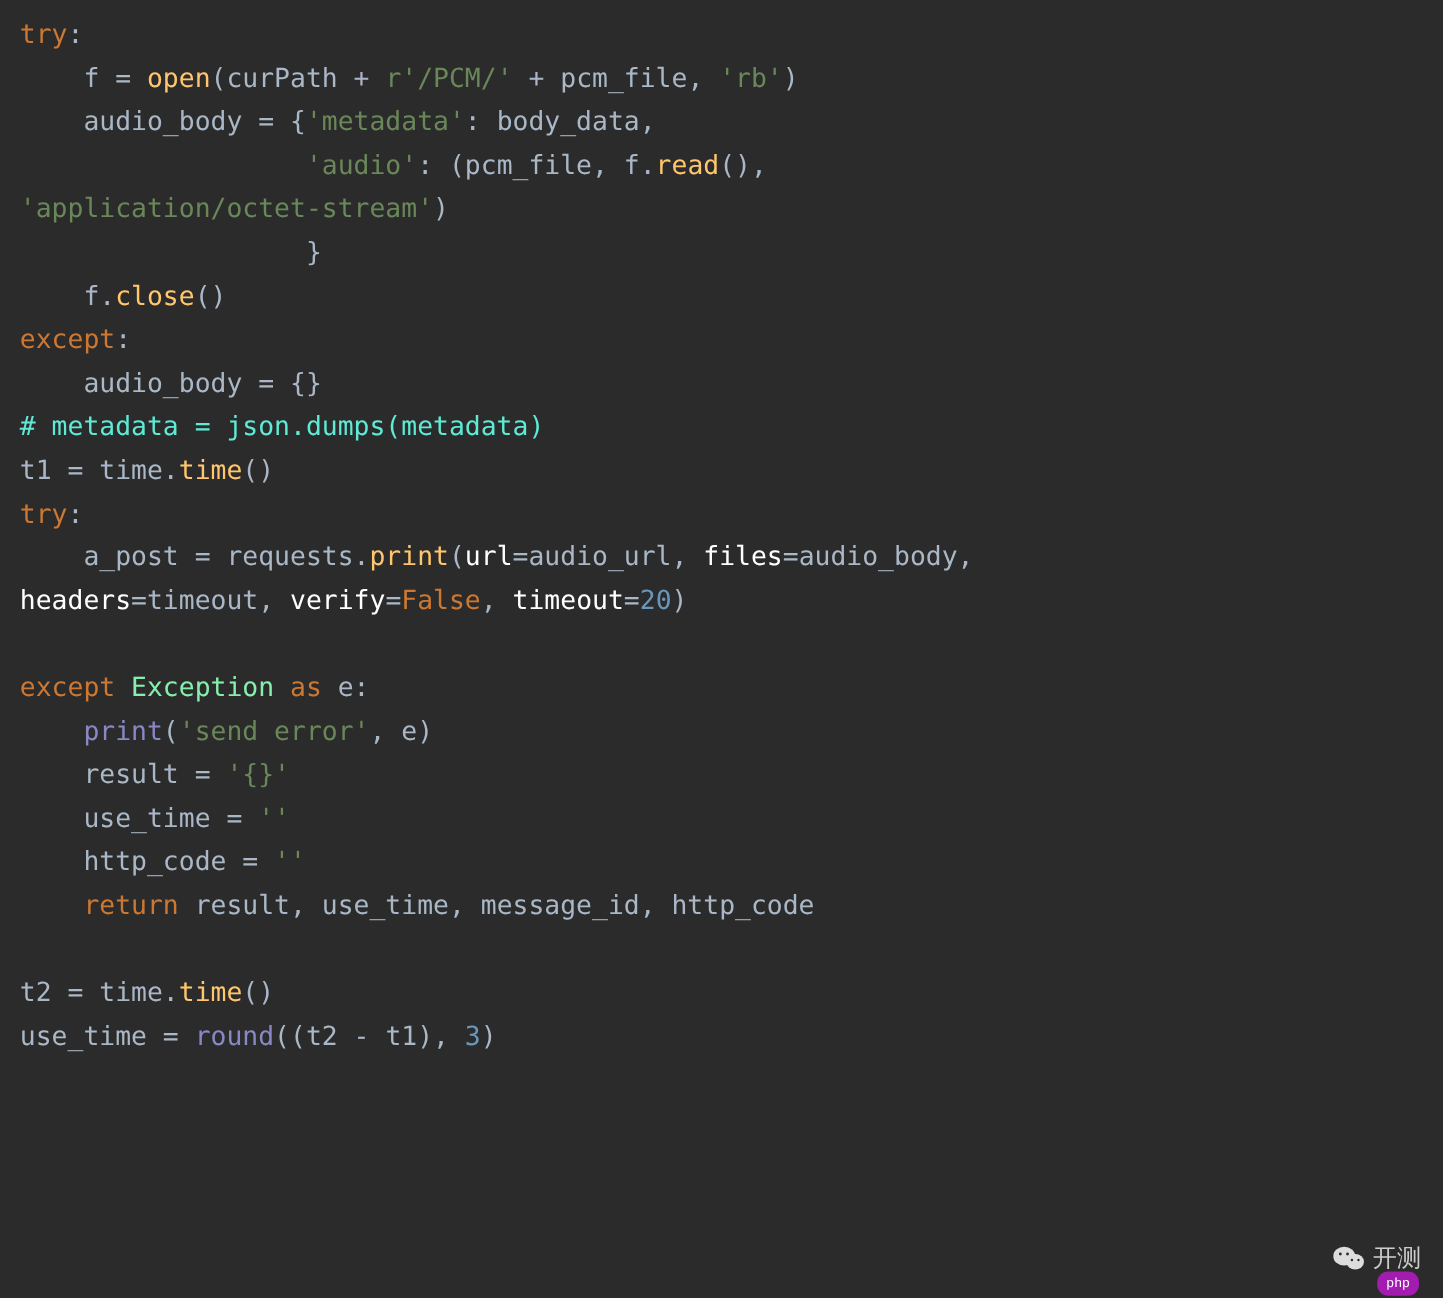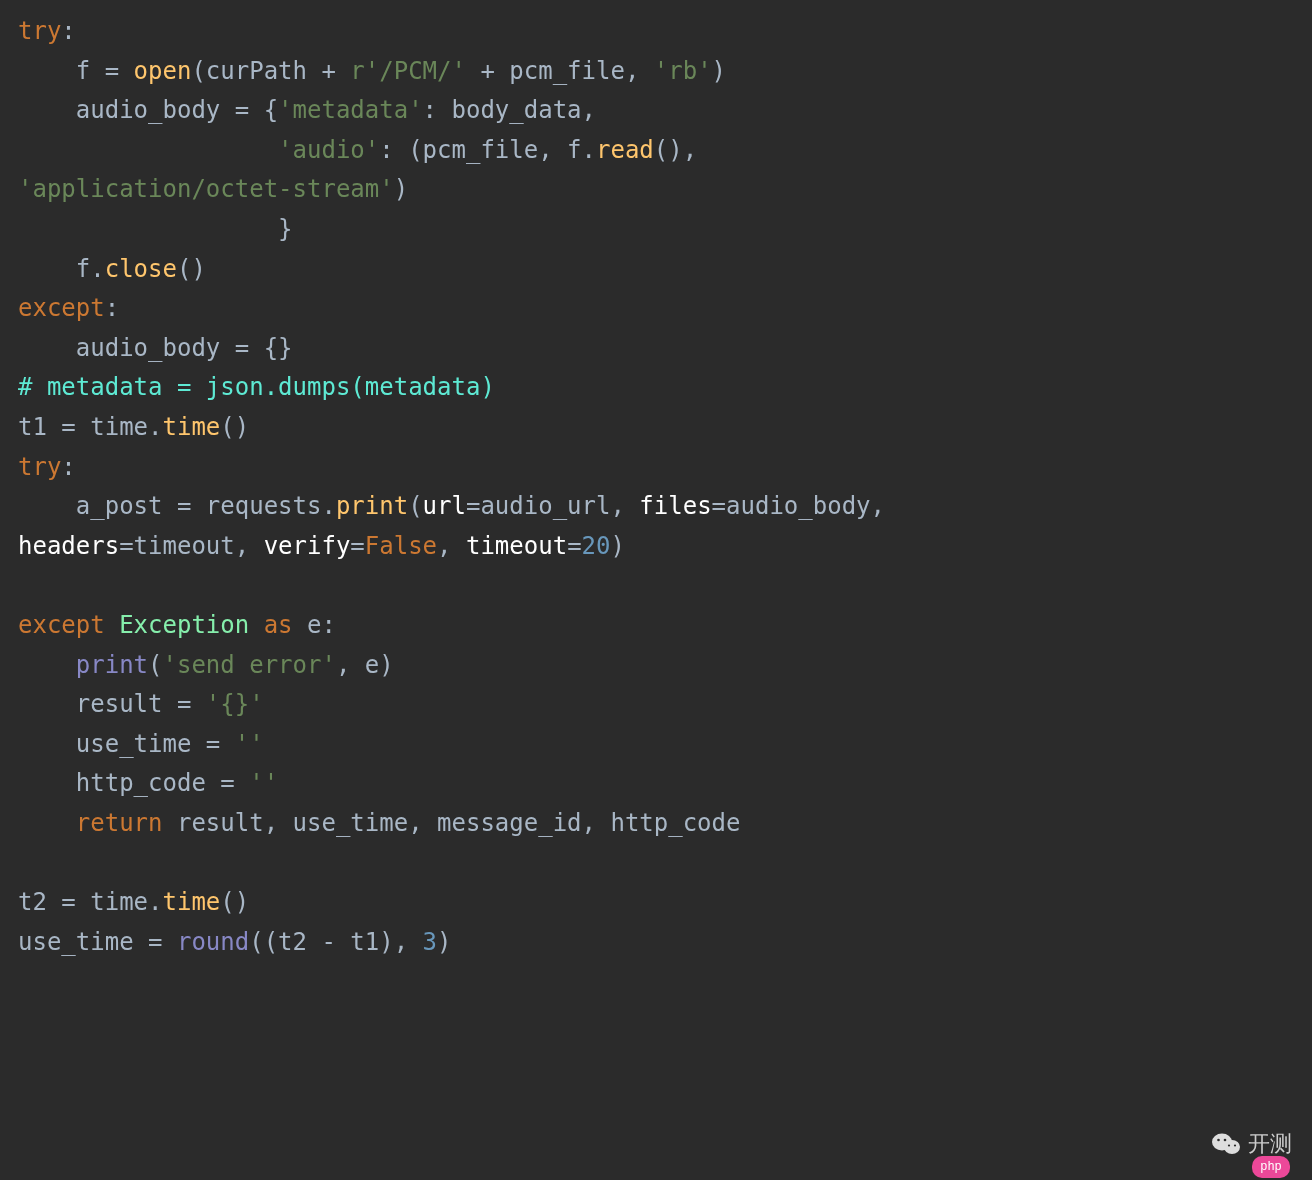--- a/index.html
+++ b/index.html
@@ -40,21 +40,21 @@
   .wechat-icon {
     width: 28px;
     height: 24px;
     position: relative;
   }
   .wechat-icon svg { display: block; }
   .php-badge {
     position: absolute;
     bottom: 2px;
     right: 22px;
-    background: #ec4899;
+    background: #a21caf;
     color: #fff;
     font-family: sans-serif;
     font-size: 12px;
     padding: 1px 8px;
     border-radius: 10px;
     letter-spacing: 0.5px;
   }
 </style>
 </head>
 <body>

